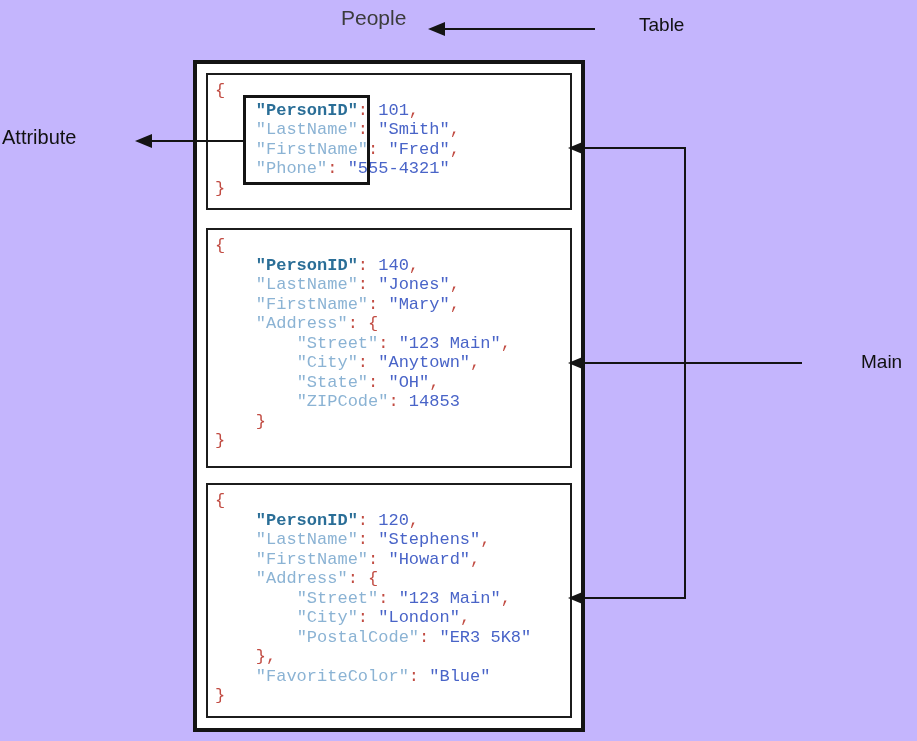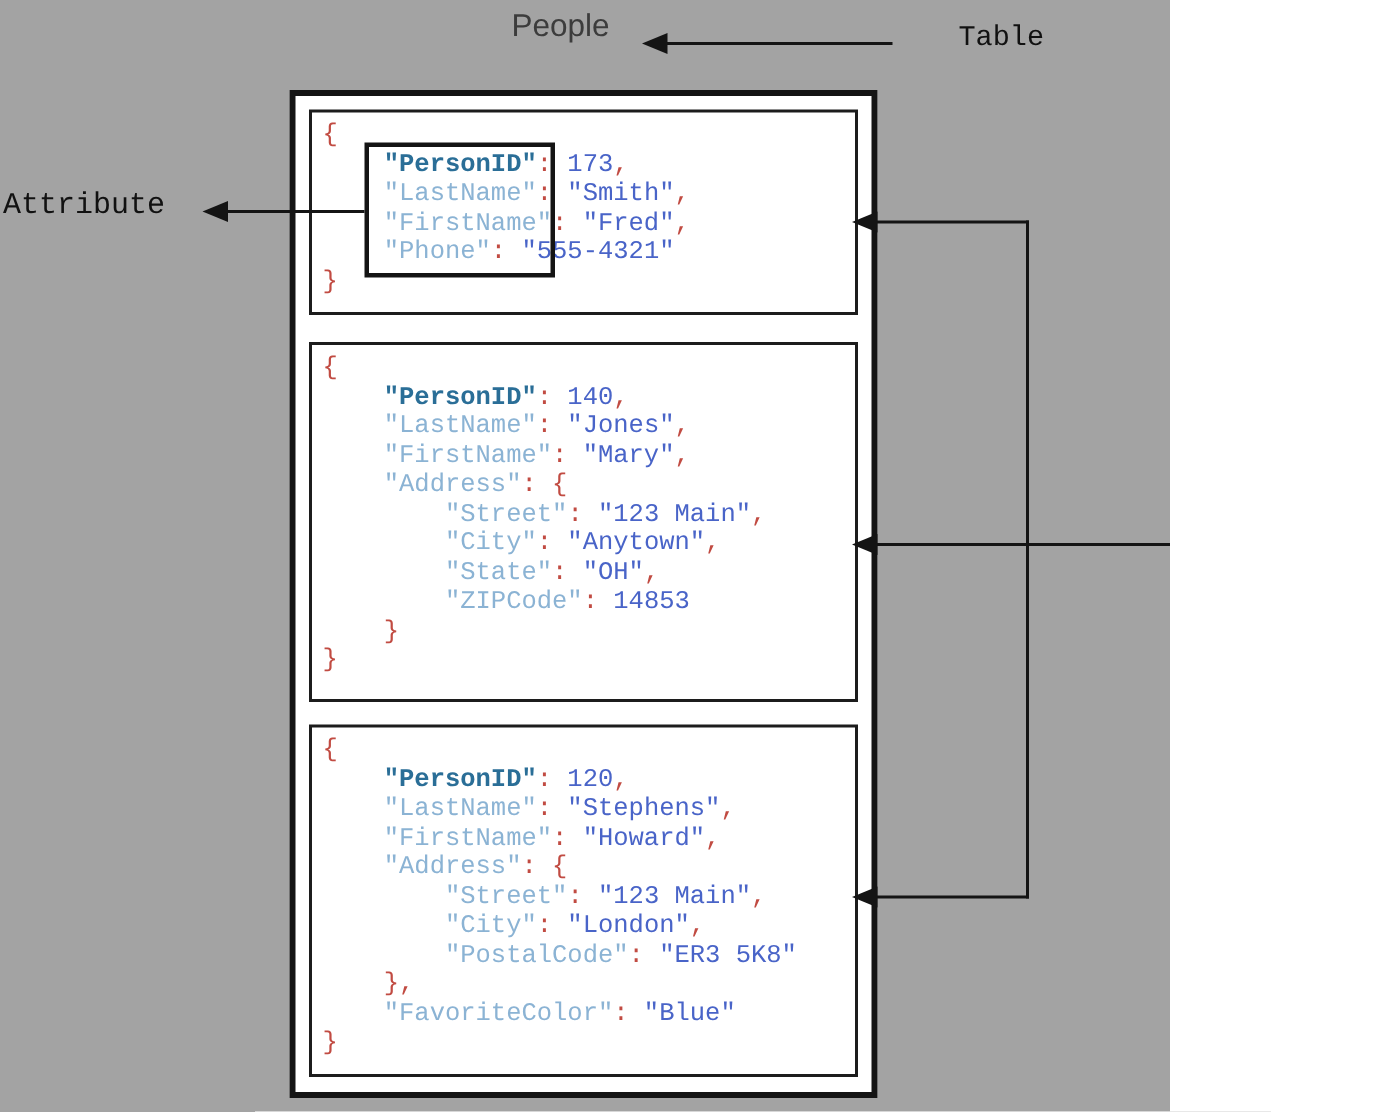--- a/index.html
+++ b/index.html
@@ -1,25 +1,25 @@
 <!DOCTYPE html>
 <html style="--line: #141414; --title: #3c3c3c; --punct: #c14b42; --key: #8bb3d4; --pk: #2a6e97; --val: #4964c8;"><head>
 <meta charset="utf-8">
 <style>
   html,body{margin:0;padding:0;background:#ffffff;}
   .canvas{
-    position:relative;width:780px;height:741px;background:#a3a3a3;overflow:hidden;
+    position:relative;width:917px;height:741px;background:#c4b5fd;overflow:hidden;
     font-family:"Liberation Sans",sans-serif;
   }
   .title{
     position:absolute;left:341px;top:6px;
     font-family:"Liberation Sans",sans-serif;font-size:21px;color:var(--title);
   }
   .callout{
-    position:absolute;font-family:Liberation Mono, monospace;font-size:20px;color:#111;
+    position:absolute;font-family:Liberation Sans, sans-serif;font-size:20px;color:#111;
   }
   .label-table{left:639px;top:14px;font-size:19px;}
   .label-attribute{left:2px;top:126px;}
   .label-item{left:861px;top:351px;font-size:19px;}
 
   .table-box{
     position:absolute;left:193px;top:60px;width:392px;height:672px;
     border:4px solid var(--line);box-sizing:border-box;background:#fff;
   }
   .item-card{
@@ -73,21 +73,21 @@
 
   <div class="title">People</div>
   <div class="ahead t-head"></div>
   <div class="aline t-line"></div>
   <div class="callout label-table">Table</div>
 
   <div class="table-box"></div>
 
   <div class="item-card item-1">
       <div class="code-line"><span class="tk-p">{</span></div>
-      <div class="code-line"><span class="tk-w">    </span><span class="tk-b">"PersonID"</span><span class="tk-p">:</span><span class="tk-v"> 173</span><span class="tk-p">,</span></div>
+      <div class="code-line"><span class="tk-w">    </span><span class="tk-b">"PersonID"</span><span class="tk-p">:</span><span class="tk-v"> 101</span><span class="tk-p">,</span></div>
       <div class="code-line"><span class="tk-w">    </span><span class="tk-k">"LastName"</span><span class="tk-p">:</span><span class="tk-v"> "Smith"</span><span class="tk-p">,</span></div>
       <div class="code-line"><span class="tk-w">    </span><span class="tk-k">"FirstName"</span><span class="tk-p">:</span><span class="tk-v"> "Fred"</span><span class="tk-p">,</span></div>
       <div class="code-line"><span class="tk-w">    </span><span class="tk-k">"Phone"</span><span class="tk-p">:</span><span class="tk-v"> "555-4321"</span></div>
       <div class="code-line"><span class="tk-p">}</span></div>
     </div>
   <div class="item-card item-2">
       <div class="code-line"><span class="tk-p">{</span></div>
       <div class="code-line"><span class="tk-w">    </span><span class="tk-b">"PersonID"</span><span class="tk-p">:</span><span class="tk-v"> 140</span><span class="tk-p">,</span></div>
       <div class="code-line"><span class="tk-w">    </span><span class="tk-k">"LastName"</span><span class="tk-p">:</span><span class="tk-v"> "Jones"</span><span class="tk-p">,</span></div>
       <div class="code-line"><span class="tk-w">    </span><span class="tk-k">"FirstName"</span><span class="tk-p">:</span><span class="tk-v"> "Mary"</span><span class="tk-p">,</span></div>
@@ -118,15 +118,15 @@
   <div class="aline a-line"></div>
   <div class="callout label-attribute">Attribute</div>
 
   <div class="aline i-vline"></div>
   <div class="aline i-line1"></div>
   <div class="ahead i-head1"></div>
   <div class="aline i-line2"></div>
   <div class="ahead i-head2"></div>
   <div class="aline i-line3"></div>
   <div class="ahead i-head3"></div>
-  <div class="callout label-item">City</div>
+  <div class="callout label-item">Main</div>
 
 </div>
 
 </body></html>

